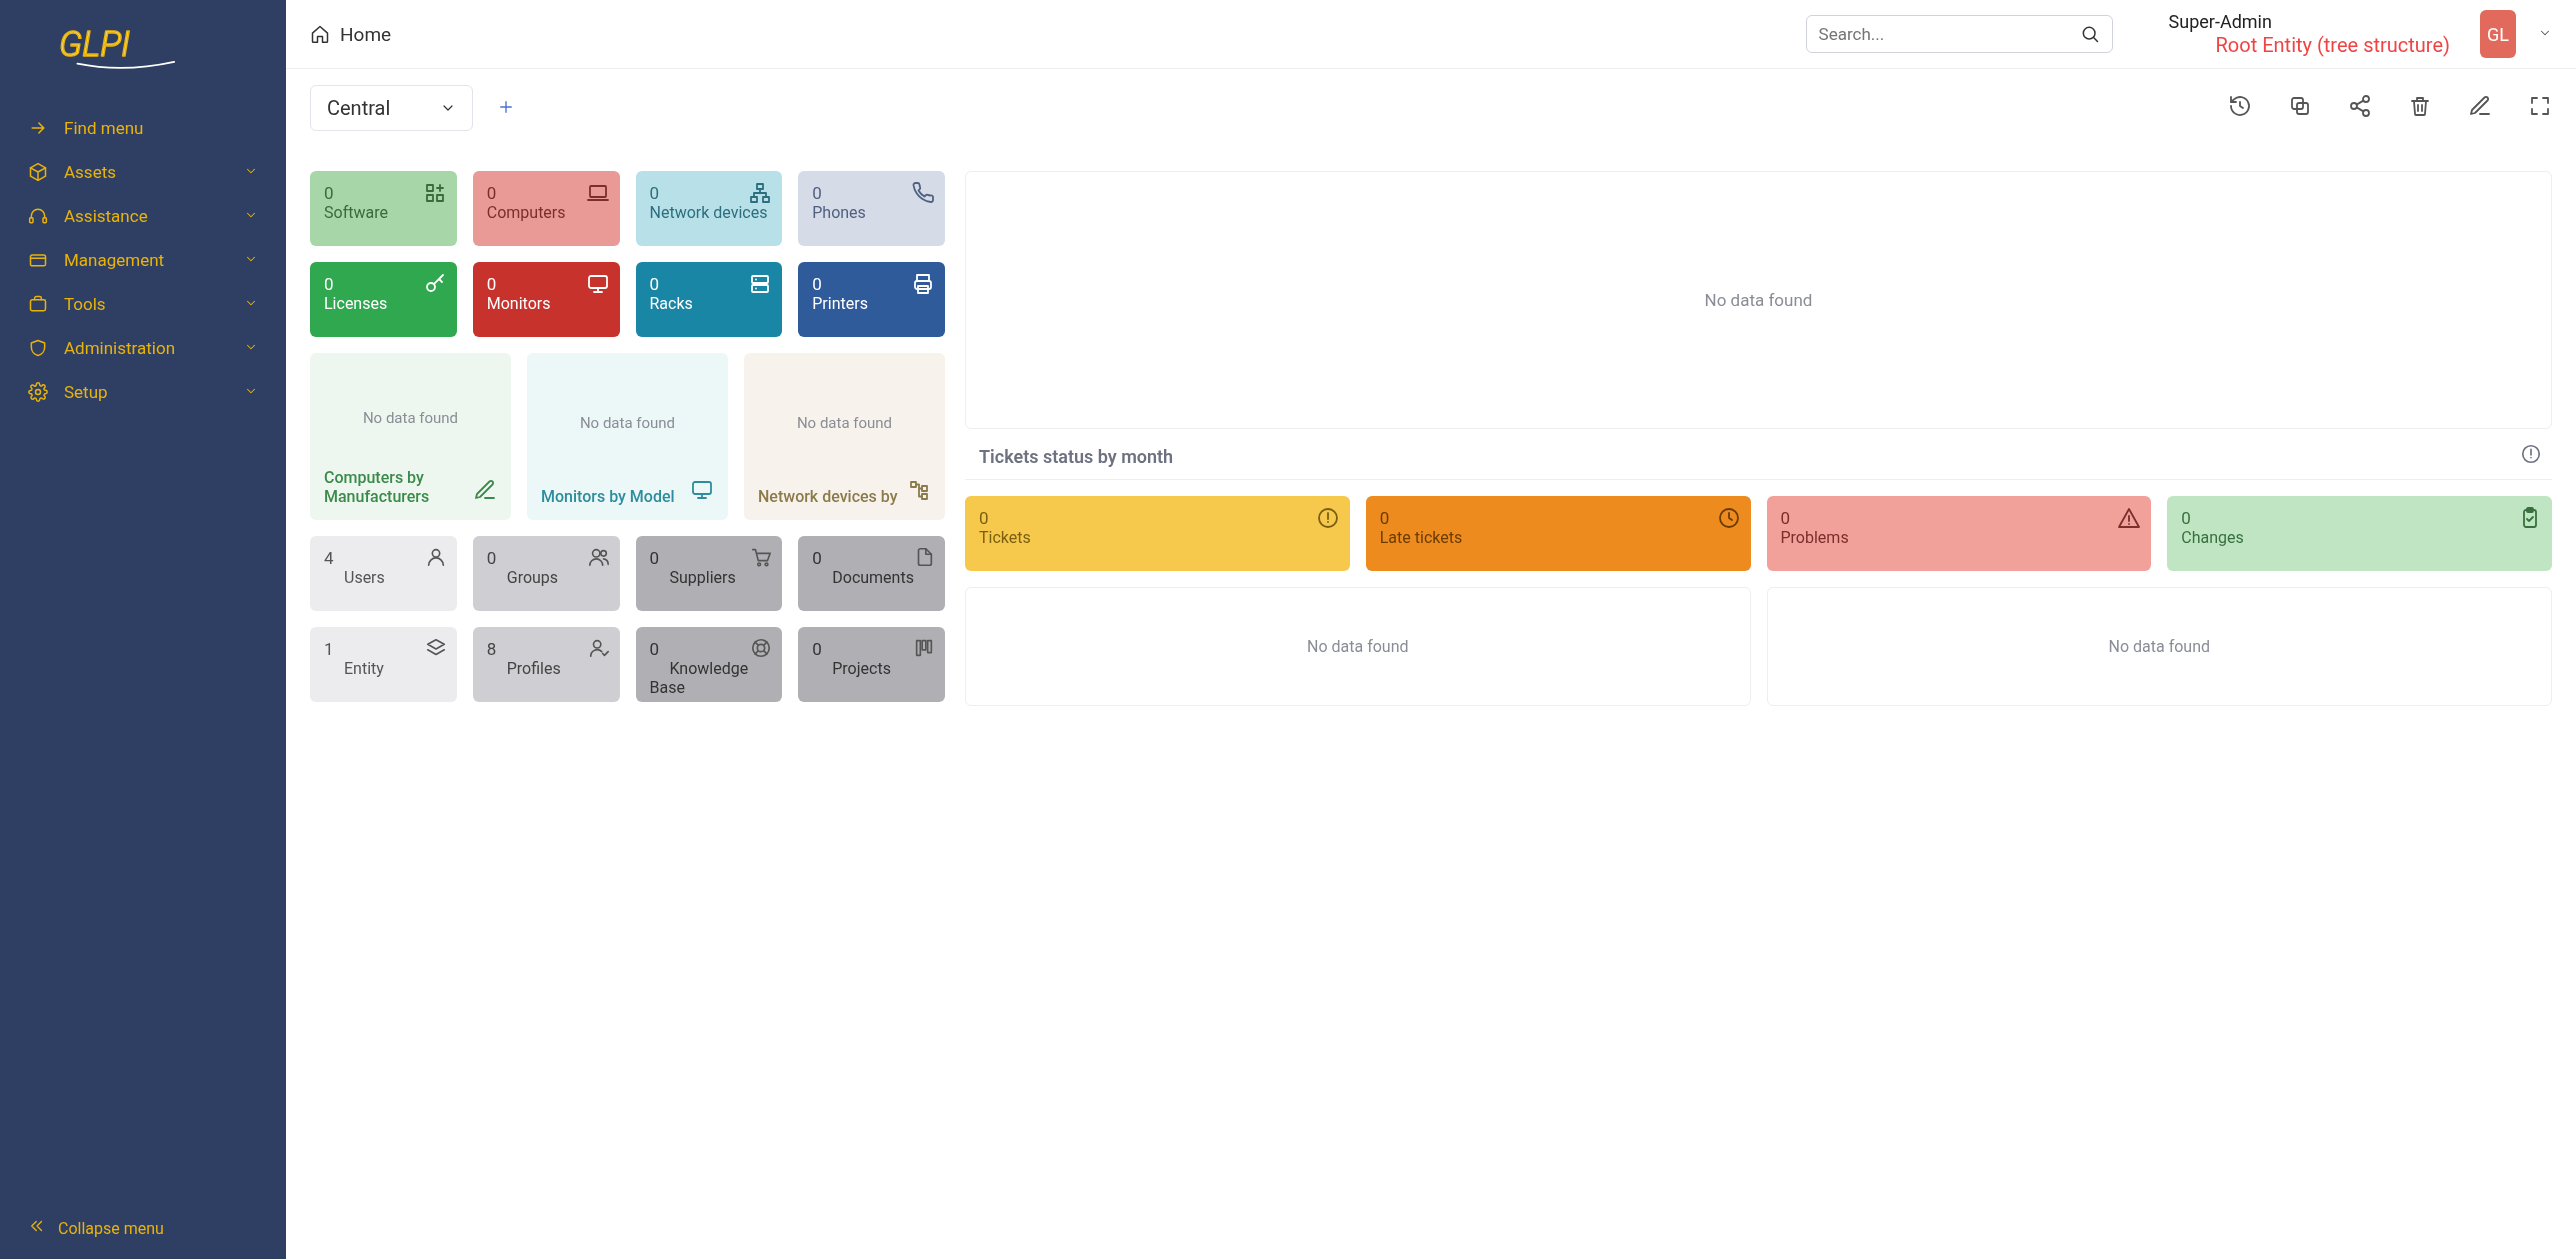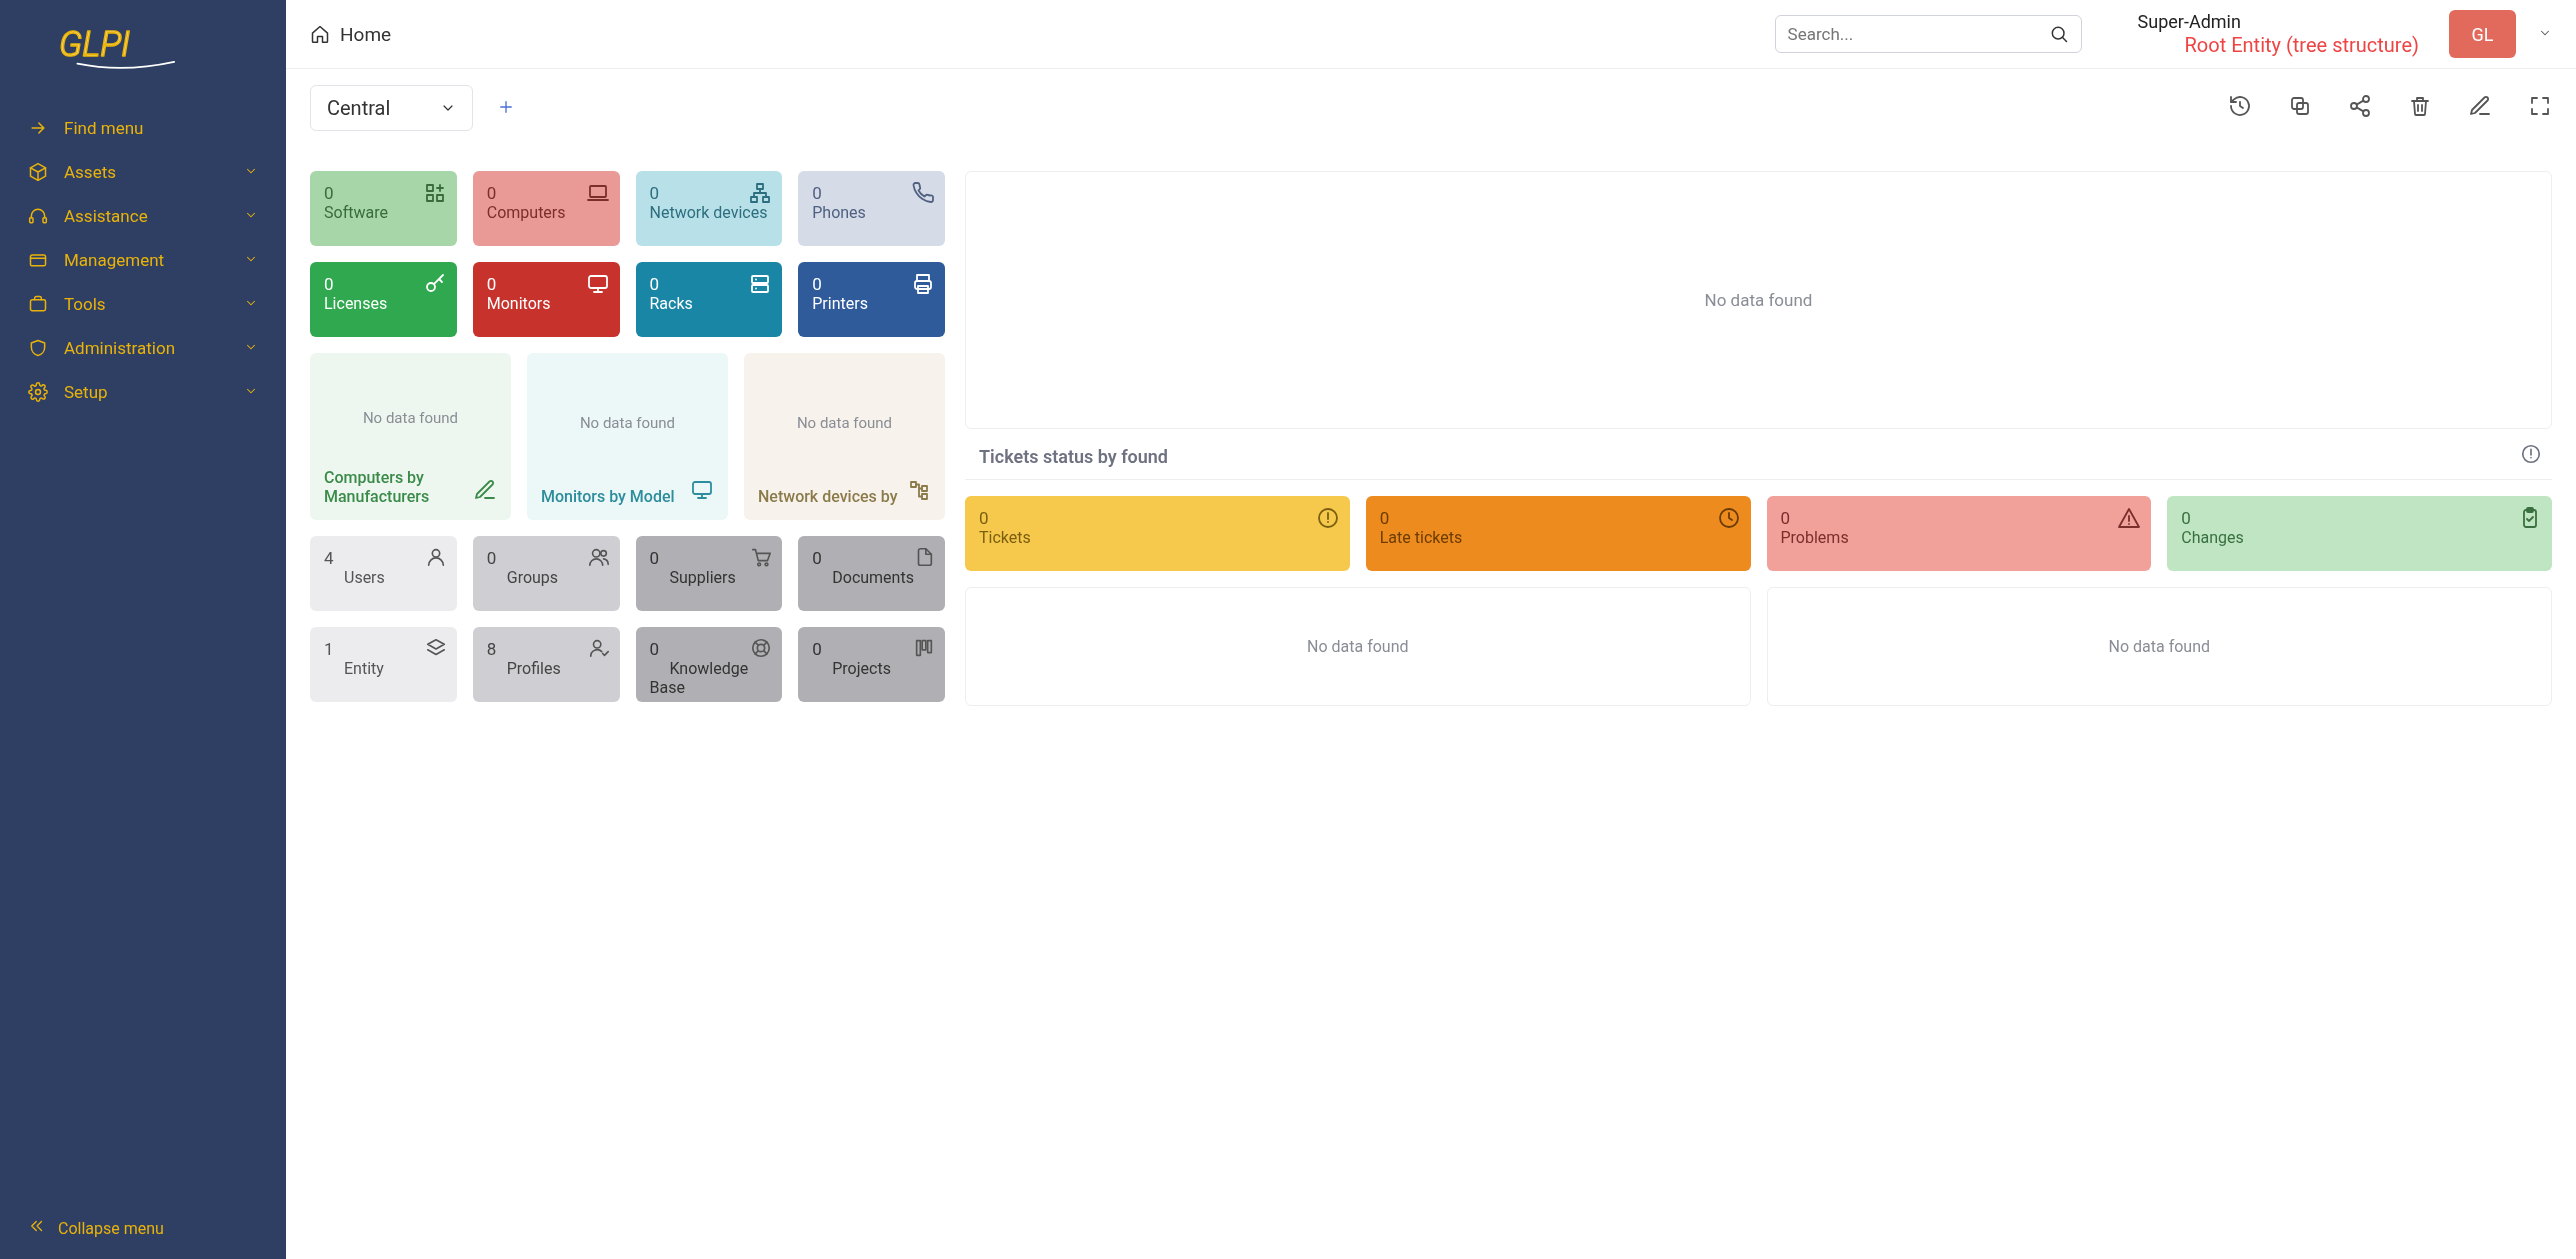--- a/index.html
+++ b/index.html
@@ -16,21 +16,21 @@
   .main { flex: 1; display: flex; flex-direction: column; background: #fff; overflow: auto; }
   .topbar { display: flex; align-items: center; padding: 10px 24px; border-bottom: 1px solid #eee; gap: 16px; }
   .breadcrumb { display:flex; align-items:center; gap:10px; font-size:19px; color:#333; }
   .breadcrumb svg { width:20px; height:20px; }
   .top-spacer { flex:1; }
   .search-box { display:flex; align-items:flex-start; width: 307px; border:1px solid #d0d3dc; border-radius:6px; padding: 8px 12px; }
   .search-box input { flex:1; border:none; outline:none; font-size:17px; color:#666; background:transparent; }
   .user-block { display:flex; flex-direction:column; margin-left: 40px; line-height:1.2; }
   .user-block .uname { font-size:18px; color:#222; }
   .user-block .uentity { font-size:20px; color:#ef4444;margin-left:47px; }
-  .avatar { width:67px; height:48px; border-radius:6px; background:#e26a5c; color:#fff; display:flex; align-items:center; justify-content:center; font-size:18px; margin-left:14px; }
+  .avatar { width:36px; height:48px; border-radius:6px; background:#e26a5c; color:#fff; display:flex; align-items:center; justify-content:center; font-size:18px; margin-left:14px; }
   .caret { margin-left:6px; color:#555; }
   .content { padding: 16px 24px; }
   .hdr-row { display:flex; align-items:center; gap:16px; margin-bottom: 40px; }
   .dd-box { display:flex; align-items:center; border:1px solid #e2e4ea; border-radius:6px; padding:10px 16px; font-size:20px; gap:50px; cursor:pointer; background:#fff; }
   .plus-btn { color:#4a6fd6; font-size:22px; cursor:pointer; padding:4px 8px; }
   .hdr-spacer { flex:1; }
   .hdr-icons { display:flex; gap:36px; color:#555; }
   .hdr-icons .hi { cursor:pointer; }
   .dash-area { display:flex; gap:20px; align-items:flex-start; }
   .dash-left { width: 635px; }
@@ -403,21 +403,21 @@
                   <rect x="10" y="4" width="4" height="10"></rect>
                   <rect x="16" y="4" width="4" height="13"></rect>
                 </svg></span></div>
           </div>
       </div>
       <div class="dash-right">
         <div class="big-nodata">
           <span>No data found</span>
         </div>
         <div class="section-title">
-          <span>Tickets status by found</span>
+          <span>Tickets status by month</span>
           <span class="st-icon">
             <svg viewBox="0 0 24 24" width="22" height="22">
                 <circle cx="12" cy="12" r="9"></circle>
                 <path d="M12 7v6M12 16h.01"></path>
               </svg>
           </span>
         </div>
         <div class="status-grid" id="status-grid">
             <div class="status-card sc-yellow"><span class="sc-count">0</span>
     <span class="sc-label">Tickets</span>

